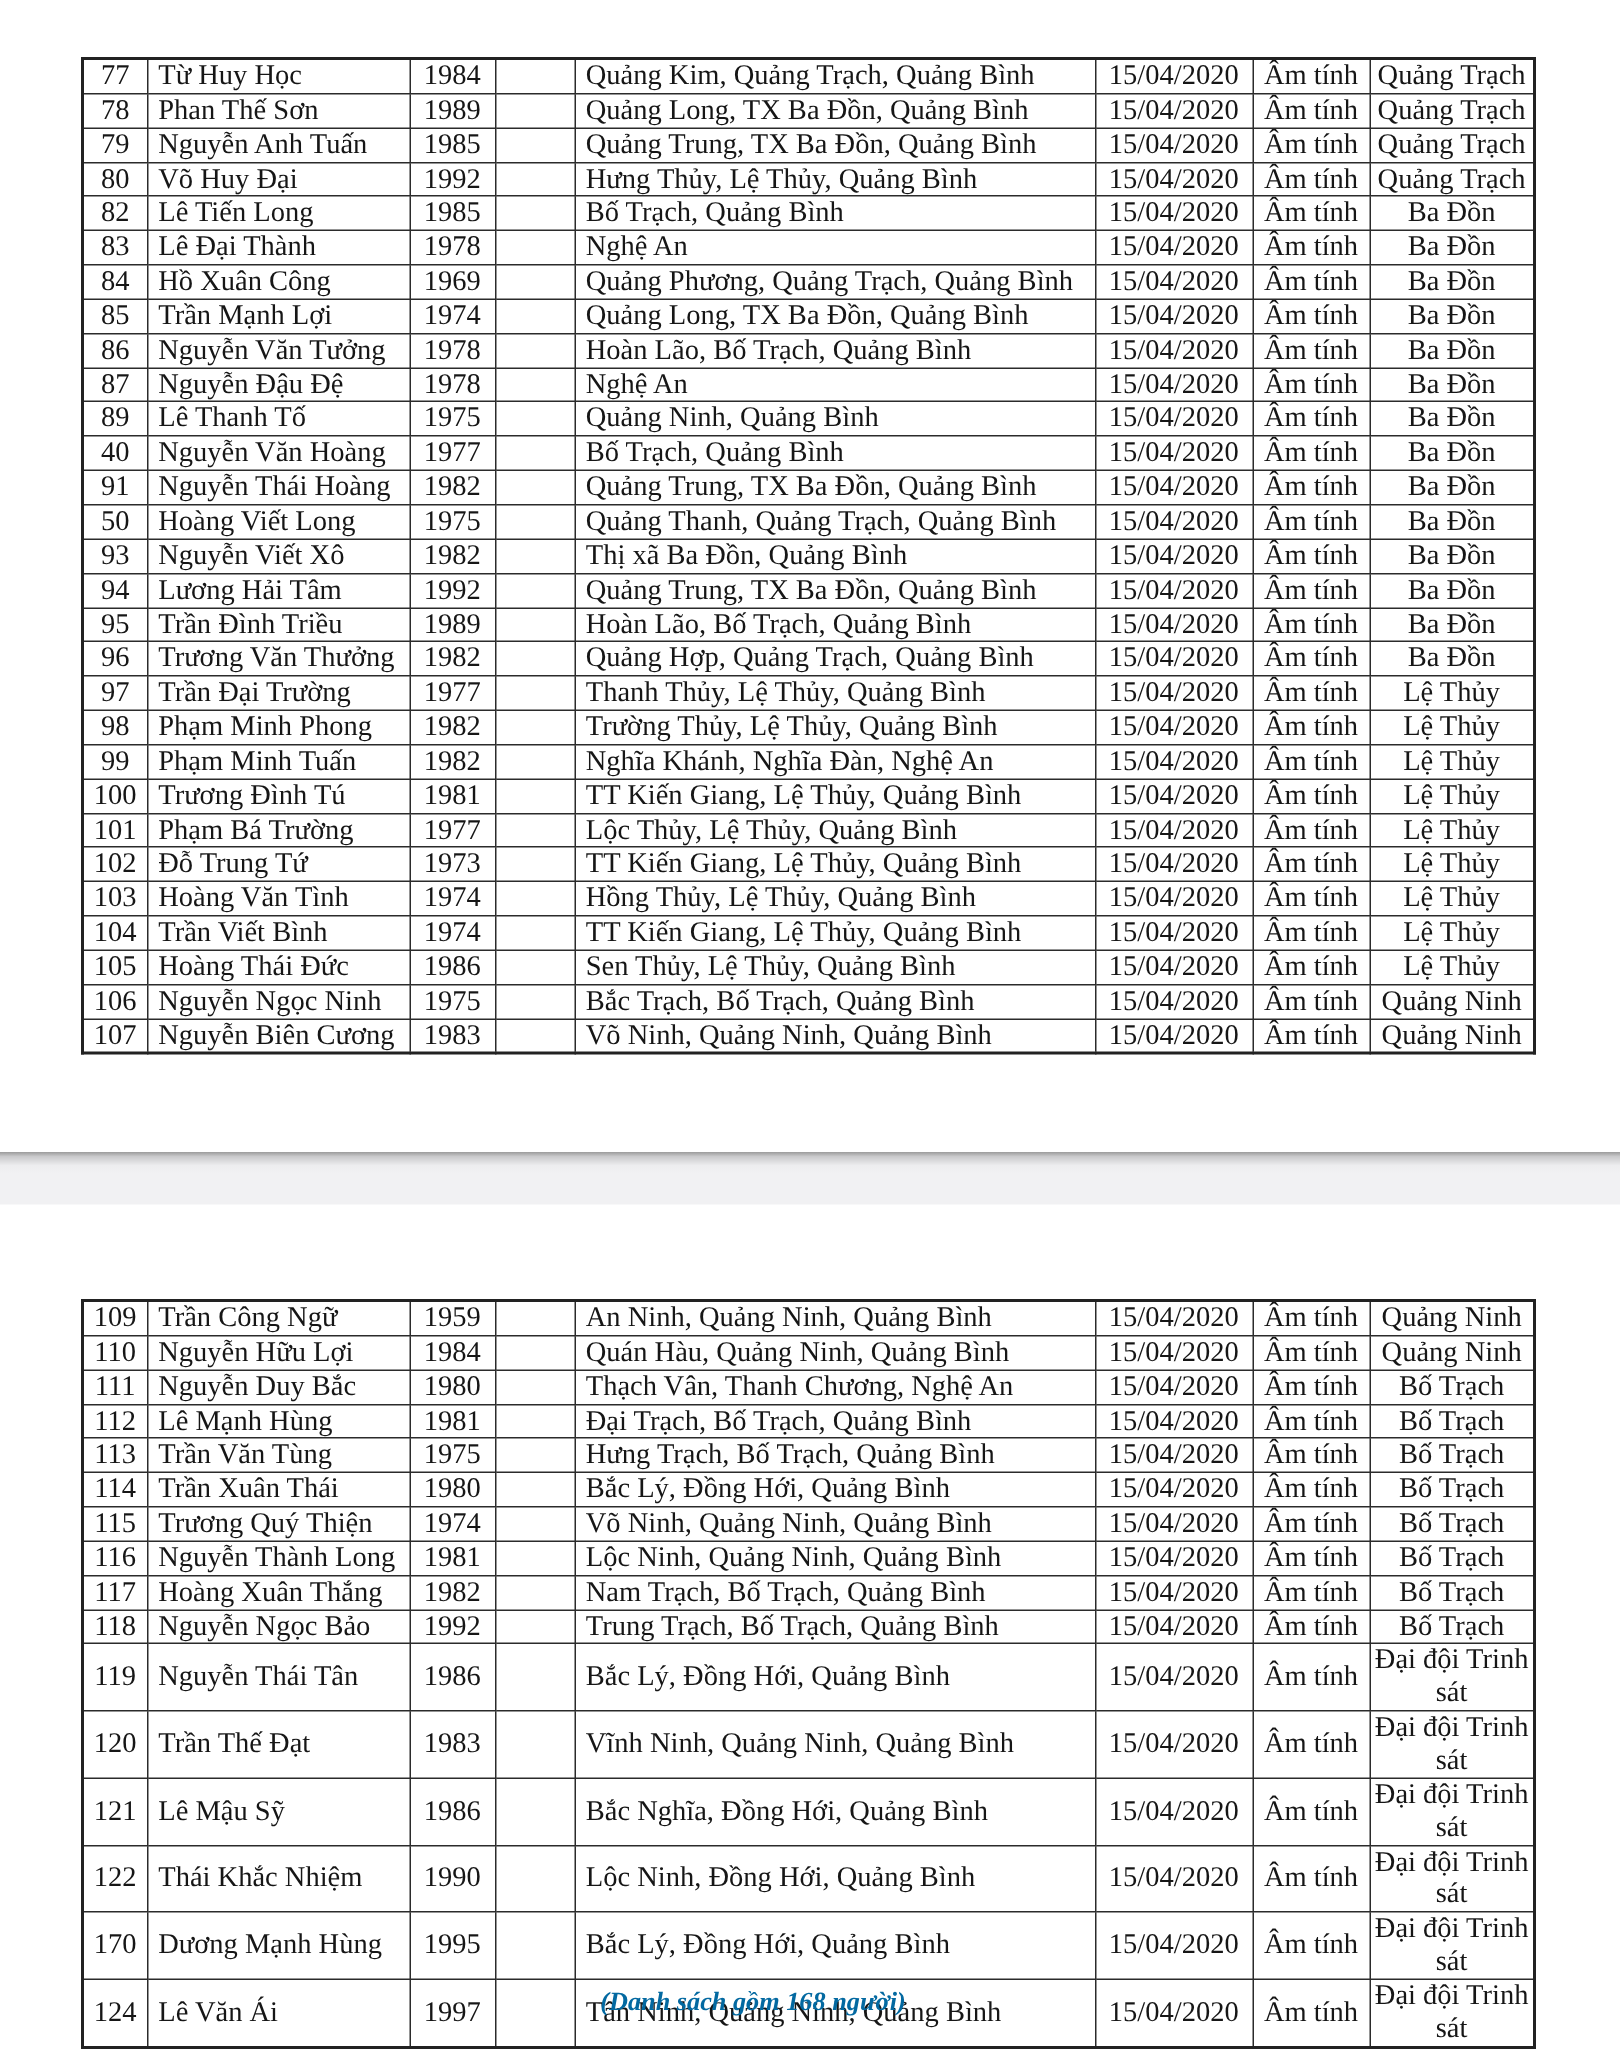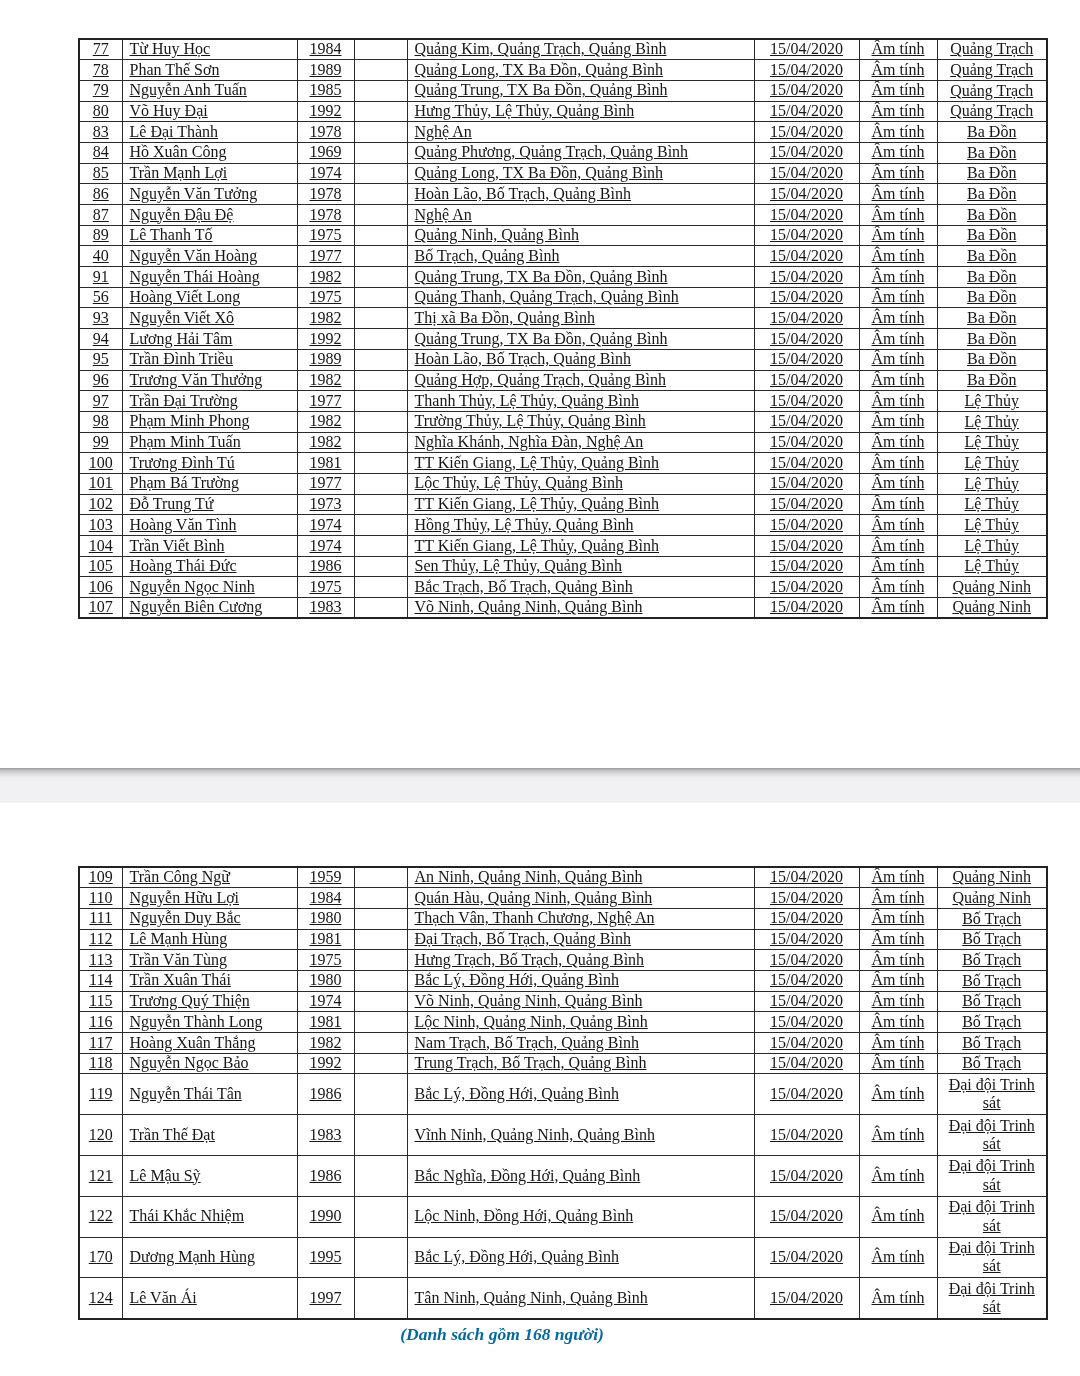--- a/index.html
+++ b/index.html
@@ -7,23 +7,23 @@
     position:relative;width:1080px;height:1376px;overflow:hidden;
     background:#ffffff;
     font-family:"Liberation Serif", serif;
     color:#161616;
   }
   .page-gap{
     position:absolute;left:0;top:768px;width:1080px;height:35px;
     background:linear-gradient(#9b9b9b 0px,#c9c9cb 3px,#ededef 9px,#f1f1f3 14px,#f1f1f3 100%);
   }
   table.roster{
-    position:absolute;left:78px;width:968px;
+    position:absolute;left:54px;width:968px;
     border-collapse:collapse;table-layout:fixed;
-    font-size:16px;line-height:1.04;text-decoration:underline;
+    font-size:19px;line-height:1.04;
   }
   #table1{top:38px;}
   #table2{top:866px;}
   table.roster td{
     border:1px solid #2b2b2b;
     vertical-align:middle;
     padding:0 2px;
     overflow:hidden;
     text-align:center;
     white-space:nowrap;
@@ -92,20 +92,30 @@
           <td>80</td>
           <td>Võ Huy Đại</td>
           <td>1992</td>
           <td></td>
           <td>Hưng Thủy, Lệ Thủy, Quảng Bình</td>
           <td>15/04/2020</td>
           <td>Âm tính</td>
           <td>Quảng Trạch</td>
         </tr>
         <tr>
+          <td>82</td>
+          <td>Lê Tiến Long</td>
+          <td>1985</td>
+          <td></td>
+          <td>Bố Trạch, Quảng Bình</td>
+          <td>15/04/2020</td>
+          <td>Âm tính</td>
+          <td>Ba Đồn</td>
+        </tr>
+        <tr>
           <td>83</td>
           <td>Lê Đại Thành</td>
           <td>1978</td>
           <td></td>
           <td>Nghệ An</td>
           <td>15/04/2020</td>
           <td>Âm tính</td>
           <td>Ba Đồn</td>
         </tr>
         <tr>
@@ -172,21 +182,21 @@
           <td>91</td>
           <td>Nguyễn Thái Hoàng</td>
           <td>1982</td>
           <td></td>
           <td>Quảng Trung, TX Ba Đồn, Quảng Bình</td>
           <td>15/04/2020</td>
           <td>Âm tính</td>
           <td>Ba Đồn</td>
         </tr>
         <tr>
-          <td>56</td>
+          <td>50</td>
           <td>Hoàng Viết Long</td>
           <td>1975</td>
           <td></td>
           <td>Quảng Thanh, Quảng Trạch, Quảng Bình</td>
           <td>15/04/2020</td>
           <td>Âm tính</td>
           <td>Ba Đồn</td>
         </tr>
         <tr>
           <td>93</td>

